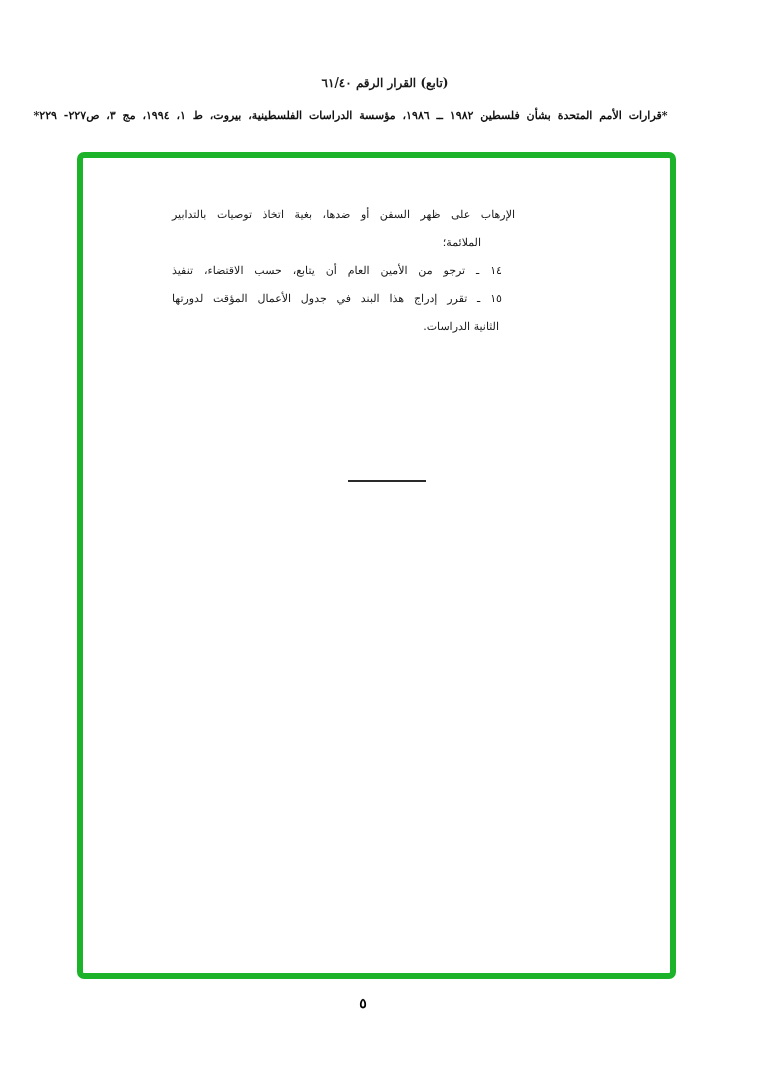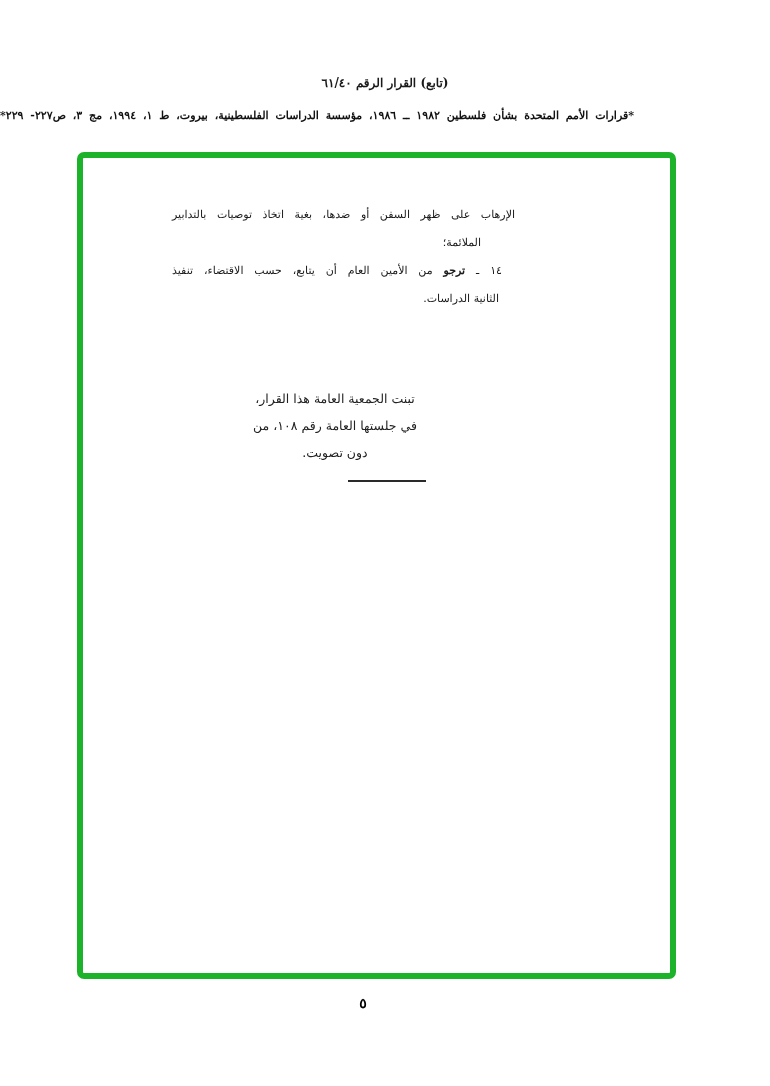--- a/index.html
+++ b/index.html
@@ -6,39 +6,39 @@
   .page{
     position:relative;width:770px;height:1086px;background:#ffffff;
     font-family:"DejaVu Serif","Liberation Serif",serif;color:#1a1a1a;
     overflow:hidden;
   }
   .title{
     position:absolute;top:76px;left:0;width:770px;text-align:center;
     direction:rtl;font-weight:bold;font-size:12px;letter-spacing:0.2px;
   }
   .citation{
-    position:absolute;top:109px;left:0;width:701px;text-align:left;
+    position:absolute;top:109px;left:0;width:701px;text-align:center;
     direction:rtl;font-weight:bold;font-size:11px;word-spacing:3px;
     color:#111;white-space:nowrap;
   }
   .frame{
     position:absolute;left:77px;top:152px;width:599px;height:827px;
     box-sizing:border-box;border:6px solid #1cb32b;border-radius:7px;
     background:transparent;
   }
   .bodytext{
     position:absolute;left:172px;top:201px;width:343px;
     direction:rtl;font-size:11px;line-height:28px;color:#1b1b1b;
   }
   .jline{text-align:justify;text-align-last:justify;}
   .rline{text-align:right;}
   .indent-first{padding-right:13px;}
   .short-1{padding-left:0;padding-right:34px;}
   .short-2{padding-right:16px;}
-  .kw{font-weight:bold;margin-top:11px;}
+  .kw{font-weight:normal;margin-top:11px;}
   .adoption{
     position:absolute;left:245px;top:385px;width:180px;
     direction:rtl;text-align:center;font-size:12.5px;line-height:27px;
     color:#222;
   }
   .divider{
     position:absolute;left:348px;top:480px;width:78px;height:0;
     border-top:2px solid #2a2a2a;
   }
   .pagenum{
@@ -56,26 +56,22 @@
   <div class="citation">*قرارات الأمم المتحدة بشأن فلسطين ١٩٨٢ ــ ١٩٨٦، مؤسسة الدراسات الفلسطينية، بيروت، ط ١، ١٩٩٤، مج ٣، ص٢٢٧- ٢٢٩*</div>
 
   <div class="frame"></div>
 
   <div class="bodytext">
     <div class="jline">الإرهاب على ظهر السفن أو ضدها، بغية اتخاذ توصيات بالتدابير</div>
     <div class="rline short-1">الملائمة؛</div>
 
     <div class="jline indent-first"><span>١٤ ـ </span><span class="kw">ترجو</span><span> من الأمين العام أن يتابع، حسب الاقتضاء، تنفيذ</span></div>
 
+    <div class="jline indent-first"><span>١٥ ـ </span><span class="kw">تقرر</span><span> إدراج هذا البند في جدول الأعمال المؤقت لدورتها</span></div>
     <div class="rline short-2">الثانية الدراسات.</div>
   </div>
 
-  <div class="adoption">
-    <div>تبنت الجمعية العامة هذا القرار،</div>
-    <div>في جلستها العامة رقم ١٠٨، من</div>
-    <div>دون تصويت.</div>
-  </div>
 
   <div class="divider"></div>
 
   <div class="pagenum">٥</div>
 
 </div>
 
 </body></html>

